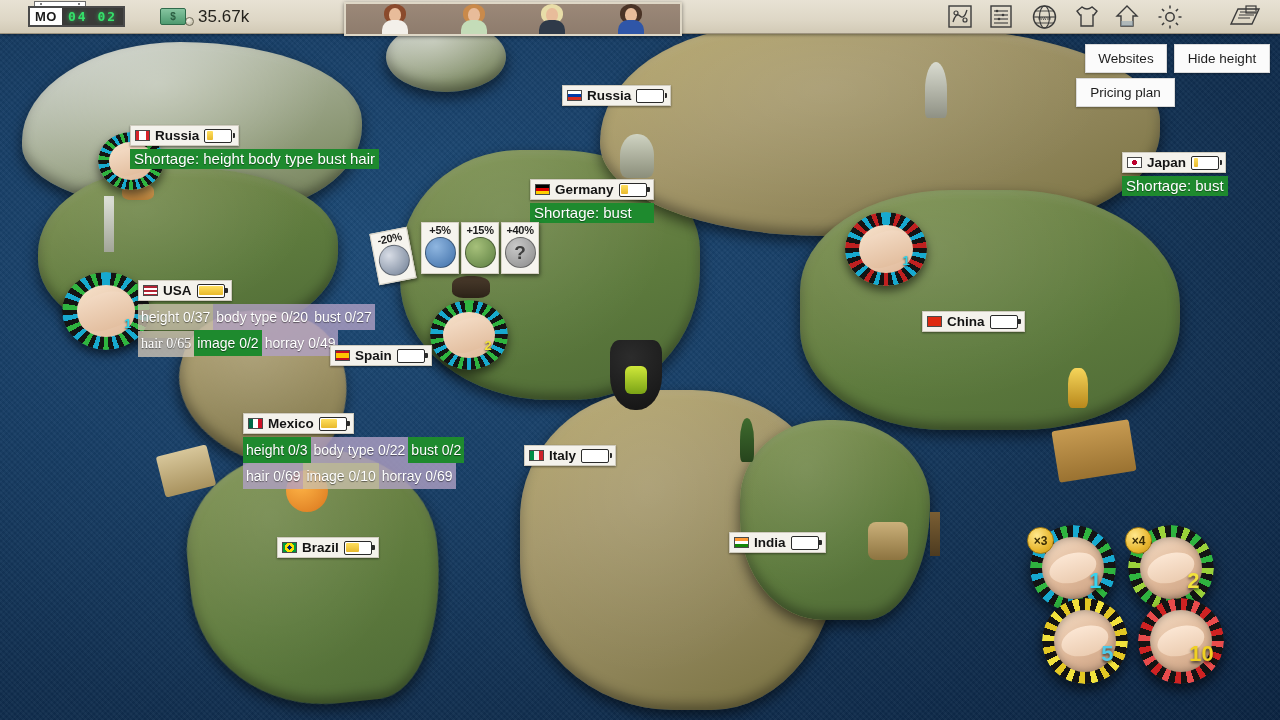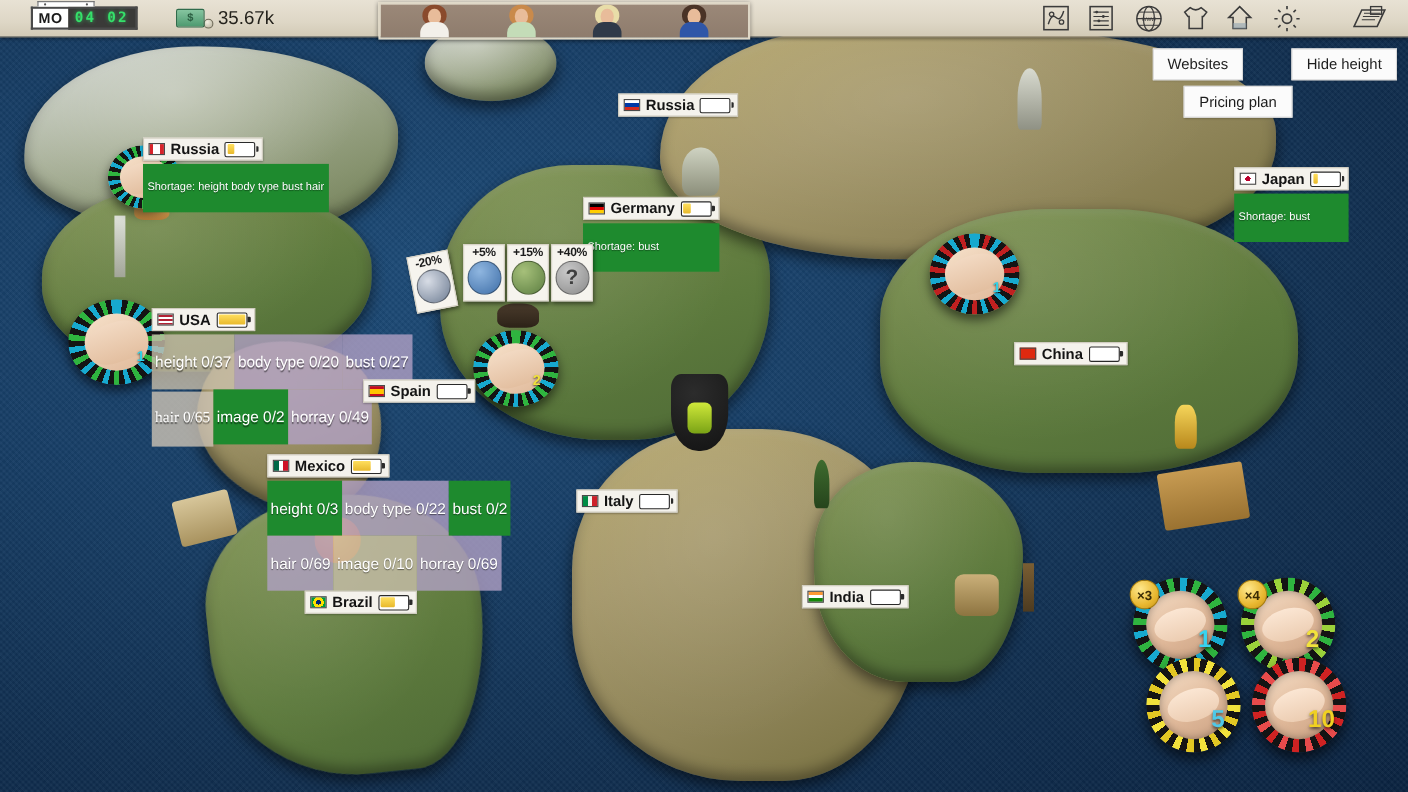--- a/index.html
+++ b/index.html
@@ -101,21 +101,21 @@
   .tb-icon svg { display:block; }
   #mail-icon-wrap { position:absolute; right:18px; top:4px; width:34px; height:26px; cursor:pointer; }
 
   
   .ui-btn {
     position:absolute; background:#fbfbfb; border:1px solid #dadada;
     color:#1d1d1d; font-size:13.5px; text-align:center;
     padding:6px 0; cursor:pointer; z-index:30;
     box-shadow:0 1px 2px rgba(0,0,0,.35);
   }
-  #btn-websites   { left:1048px; top:44px; width:82px; }
+  #btn-websites   { left:1085px; top:44px; width:82px; }
   #btn-hide       { left:1174px; top:44px; width:96px; }
   #btn-pricing    { left:1076px; top:78px; width:99px; }
 
   
   .country {
     position:absolute; z-index:25;
     font-size:0;
   }
   .c-head {
     display:inline-flex; align-items:center; gap:5px;
@@ -131,30 +131,30 @@
   .battery::after {
     content:''; position:absolute; right:-4px; top:3.5px; width:2.5px; height:5px;
     background:#2a2a2a; border-radius:0 1px 1px 0;
   }
   .battery i {
     position:absolute; left:1.5px; top:1.5px; bottom:1.5px; display:block;
     background:linear-gradient(#ffdf5e,#e8b92c); border-radius:1px;
   }
   .shortage {
     display:block; margin-top:3px;
-    background:#1e8a2e; color:#ffffff; font-size:10px;
-    padding:16px 4px; line-height:1.22; max-width:250px;
+    background:#1e8a2e; color:#ffffff; font-size:15px;
+    padding:1px 4px; line-height:1.22; max-width:250px;
     text-shadow:0 1px 1px rgba(0,0,0,.45);
   }
   .shortage .dim { background:#e9e6dd; color:#4a4a4a; text-shadow:none; padding:0 2px; }
 
   
   .stats { margin-top:3px; max-width:240px; }
   .stat {
-    display:inline-block; font-size:14px; color:#fff; padding:16px 3px;
+    display:inline-block; font-size:14px; color:#fff; padding:4px 3px;
     line-height:1.3; margin:0; white-space:nowrap;
     text-shadow:0 1px 1px rgba(0,0,0,.5);
   }
   .stat.v1 { background:rgba(200,190,170,.80); }
   .stat.v2 { background:rgba(176,160,196,.80); }
   .stat.v3 { background:rgba(205,195,180,.80);font-family:Liberation Serif, serif; }
   .stat.ok { background:#1e8a2e; }
 
   
   #bonus-cards { position:absolute; left:374px; top:222px; z-index:26; }

